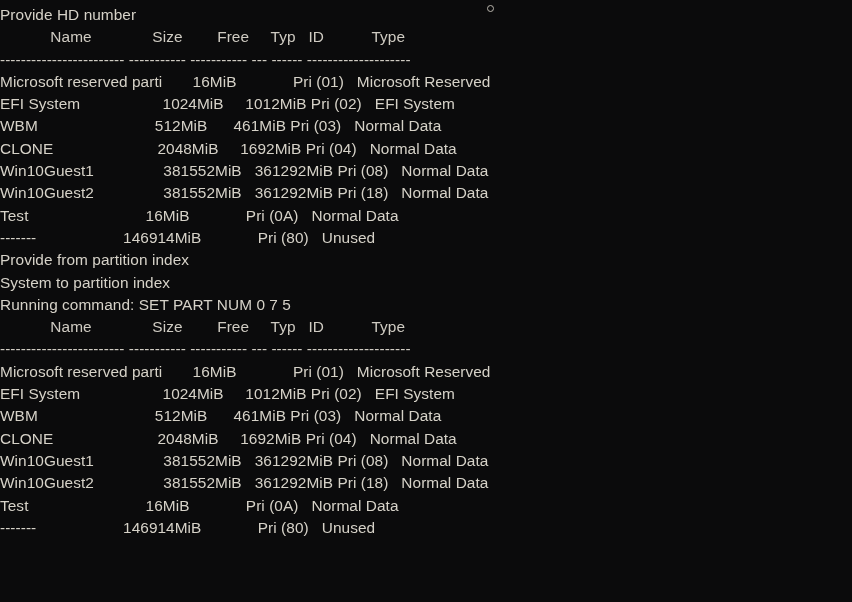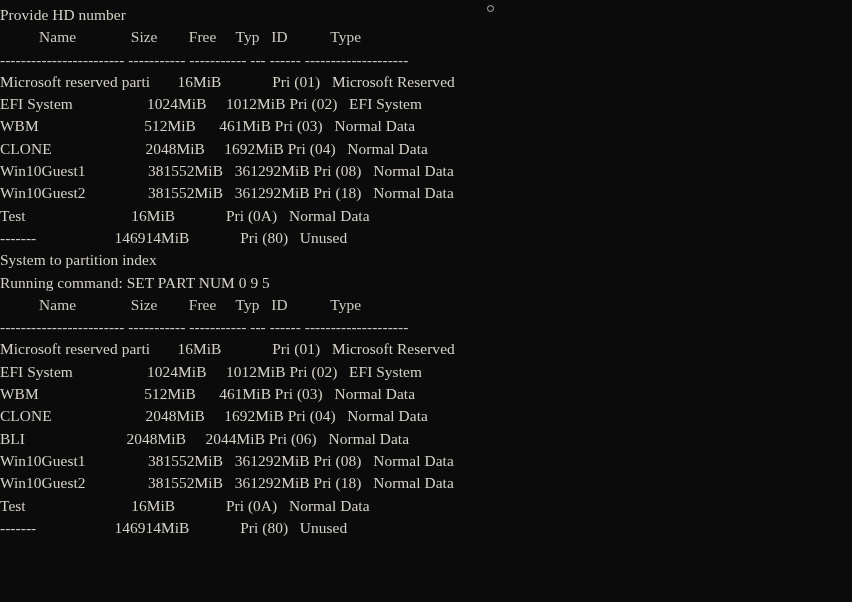--- a/index.html
+++ b/index.html
@@ -18,31 +18,32 @@
     width: 852px;
     height: 602px;
     background: #0b0b0c;
     box-sizing: border-box;
     padding: 4px 0 0 0;
     position: relative;
   }
   .console-line {
     display: block;
     white-space: pre;
-    font-family: Liberation Serif, serif;
+    font-family: Liberation Sans, sans-serif;
     font-size: 15.4px;
     line-height: 22.3px;
     height: 22.3px;
     color: #d6d2c8;
     letter-spacing: 0.06px;
     padding-left: 0px;
     margin: 0;
   }
   .console-line.dim {
     color: #cfcbc2;
+    margin-left: 7px;
   }
   .console-line.rule {
     color: #cfcbc2;
   }
   
   #pointer-dot {
     position: absolute;
     left: 487px;
     top: 5px;
     width: 7px;
@@ -62,28 +63,28 @@
       <div class="console-line dim">          Name              Size        Free     Typ   ID           Type        </div>
       <div class="console-line rule">------------------------ ----------- ----------- --- ------ --------------------</div>
       <div class="console-line">Microsoft reserved parti       16MiB             Pri (01)   Microsoft Reserved</div>
       <div class="console-line">EFI System                   1024MiB     1012MiB Pri (02)   EFI System</div>
       <div class="console-line">WBM                           512MiB      461MiB Pri (03)   Normal Data</div>
       <div class="console-line">CLONE                        2048MiB     1692MiB Pri (04)   Normal Data</div>
       <div class="console-line">Win10Guest1                381552MiB   361292MiB Pri (08)   Normal Data</div>
       <div class="console-line">Win10Guest2                381552MiB   361292MiB Pri (18)   Normal Data</div>
       <div class="console-line">Test                           16MiB             Pri (0A)   Normal Data</div>
       <div class="console-line">-------                    146914MiB             Pri (80)   Unused</div>
+      <div class="console-line">Provide from partition index</div>
       <div class="console-line">System to partition index</div>
-      <div class="console-line">Running command: SET PART NUM 0 9 5</div>
+      <div class="console-line">Running command: SET PART NUM 0 7 5</div>
       <div class="console-line dim">          Name              Size        Free     Typ   ID           Type        </div>
       <div class="console-line rule">------------------------ ----------- ----------- --- ------ --------------------</div>
       <div class="console-line">Microsoft reserved parti       16MiB             Pri (01)   Microsoft Reserved</div>
       <div class="console-line">EFI System                   1024MiB     1012MiB Pri (02)   EFI System</div>
       <div class="console-line">WBM                           512MiB      461MiB Pri (03)   Normal Data</div>
       <div class="console-line">CLONE                        2048MiB     1692MiB Pri (04)   Normal Data</div>
-      <div class="console-line">BLI                          2048MiB     2044MiB Pri (06)   Normal Data</div>
       <div class="console-line">Win10Guest1                381552MiB   361292MiB Pri (08)   Normal Data</div>
       <div class="console-line">Win10Guest2                381552MiB   361292MiB Pri (18)   Normal Data</div>
       <div class="console-line">Test                           16MiB             Pri (0A)   Normal Data</div>
       <div class="console-line">-------                    146914MiB             Pri (80)   Unused</div>
     </div>
   <div id="pointer-dot"></div>
 </div>
 
 </body></html>

